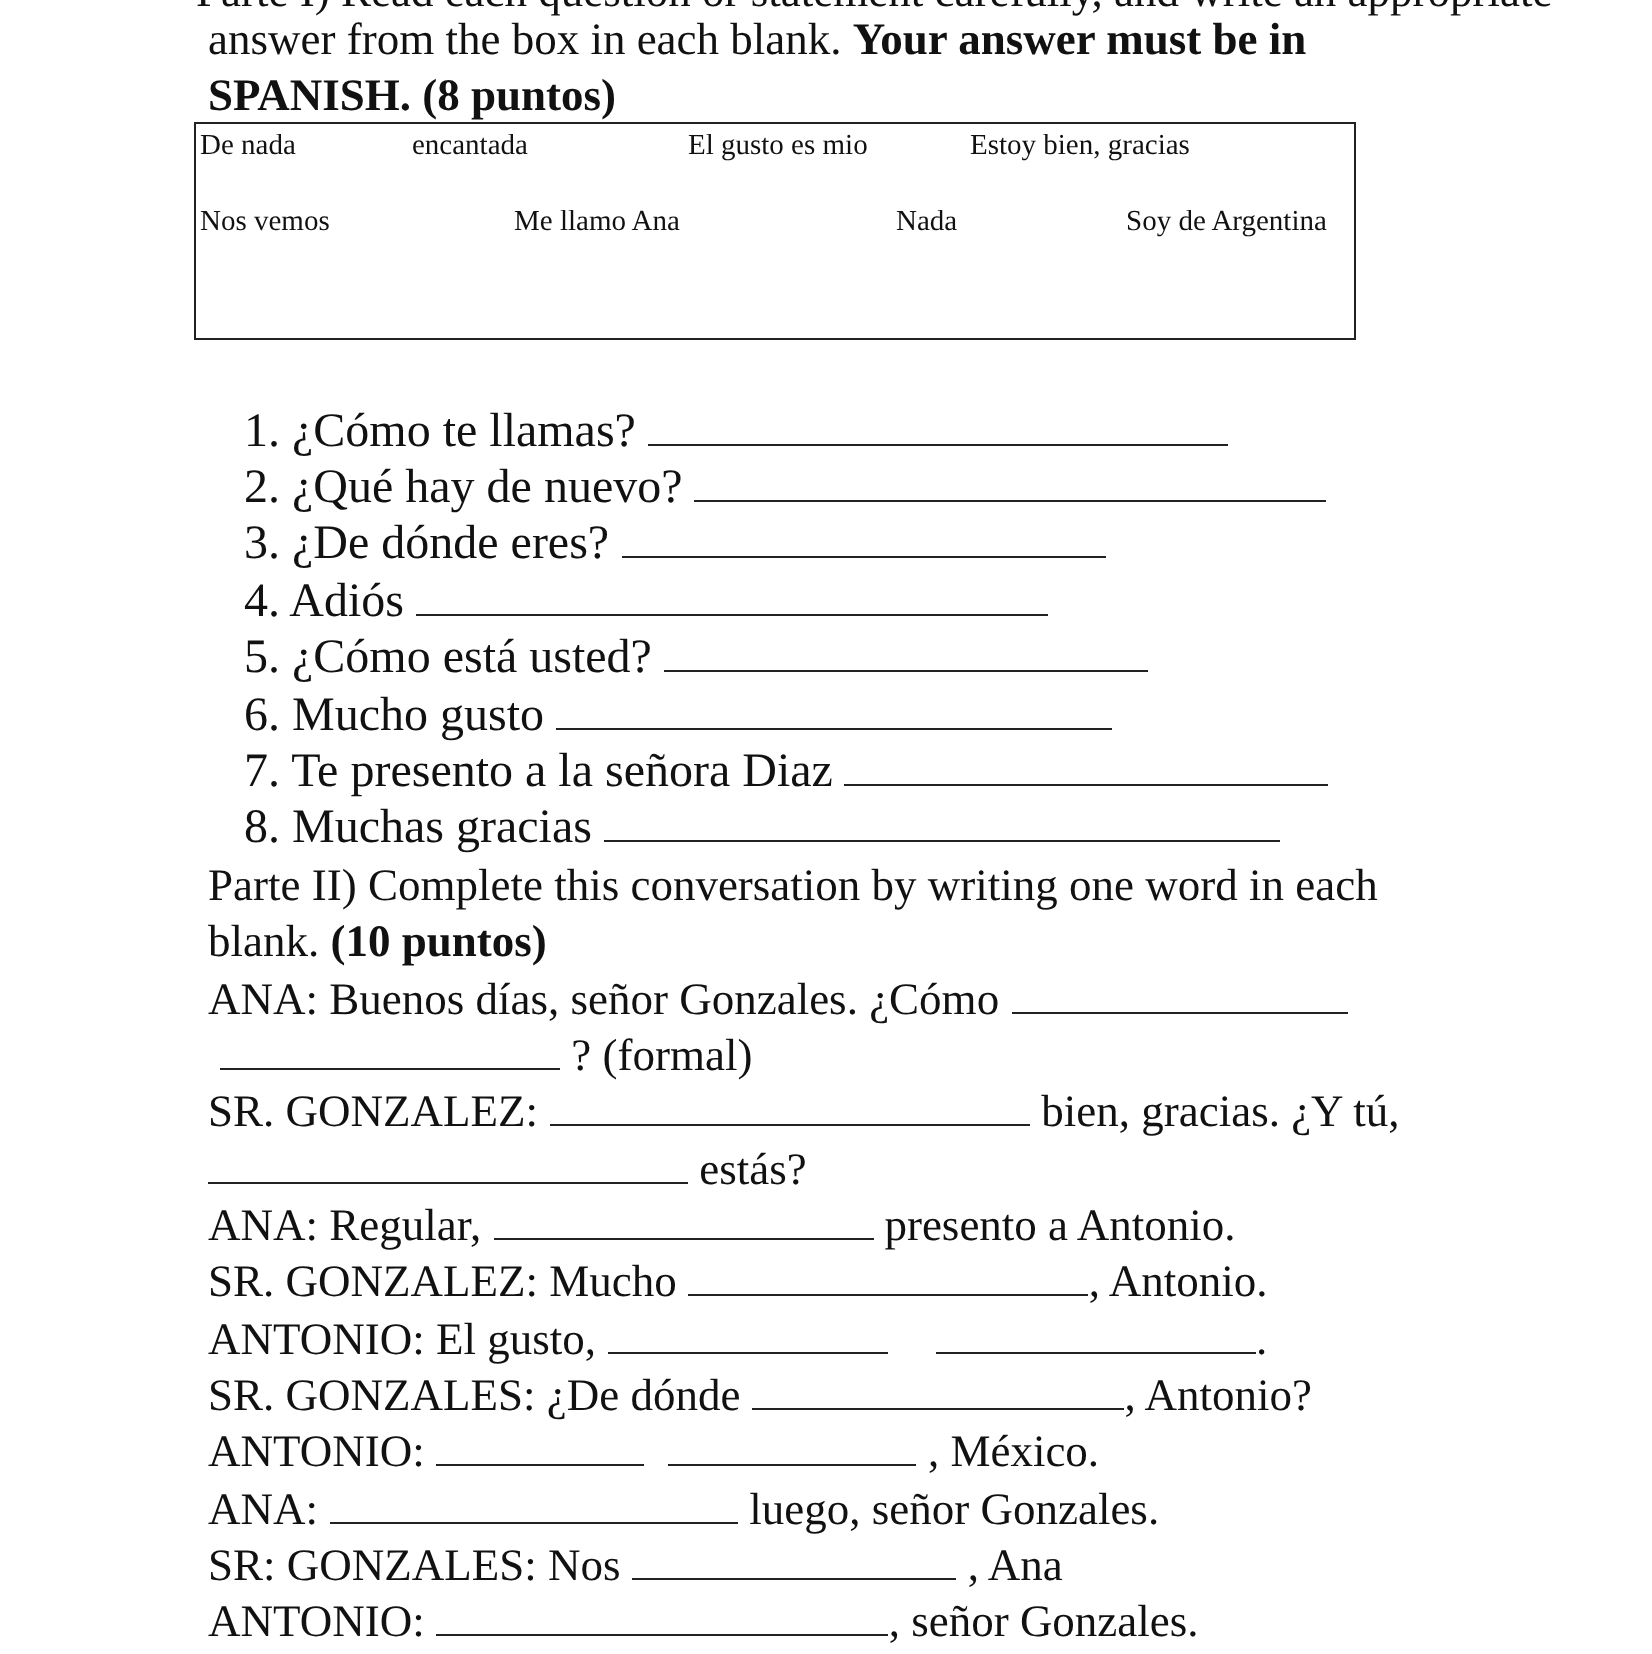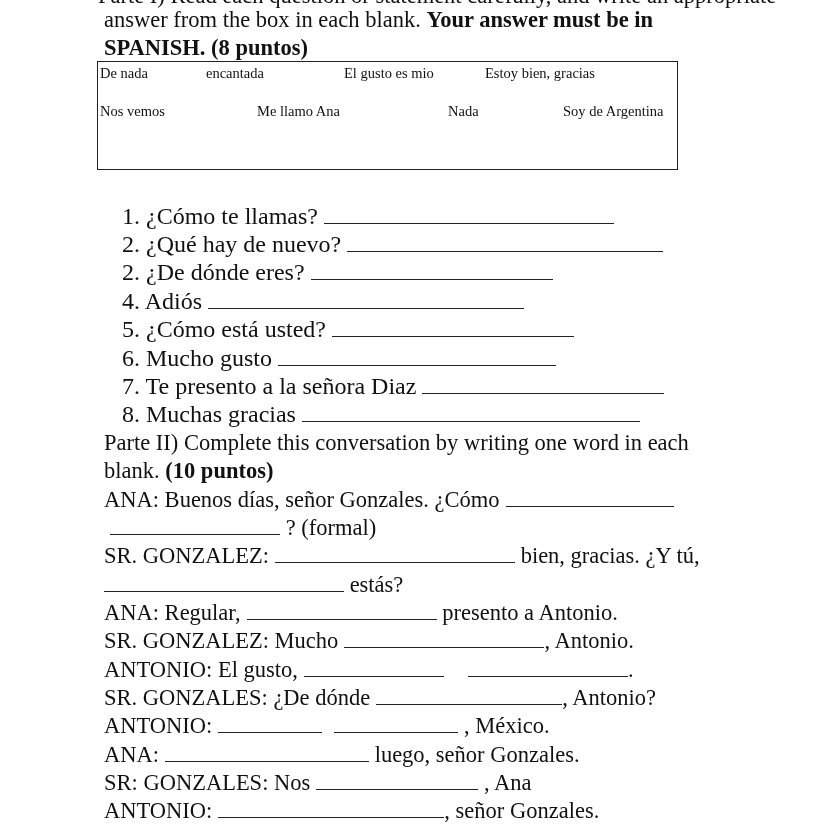--- a/index.html
+++ b/index.html
@@ -34,21 +34,21 @@
     <span style="left:246px; top:3px;">El gusto es mio</span>
     <span style="left:387px; top:3px;">Estoy bien, gracias</span>
     <span style="left:2px; top:41px;">Nos vemos</span>
     <span style="left:159px; top:41px;">Me llamo Ana</span>
     <span style="left:350px; top:41px;">Nada</span>
     <span style="left:465px; top:41px;">Soy de Argentina</span>
   </div>
 
   <div class="q" style="top:202px;"><span>1. ¿Cómo te llamas?</span><span class="blank" style="width:290px;"></span></div>
   <div class="q" style="top:230px;"><span>2. ¿Qué hay de nuevo?</span><span class="blank" style="width:316px;"></span></div>
-  <div class="q" style="top:258px;"><span>2. ¿De dónde eres?</span><span class="blank" style="width:242px;"></span></div>
+  <div class="q" style="top:258px;"><span>3. ¿De dónde eres?</span><span class="blank" style="width:242px;"></span></div>
   <div class="q" style="top:287px;"><span>4. Adiós</span><span class="blank" style="width:316px;"></span></div>
   <div class="q" style="top:315px;"><span>5. ¿Cómo está usted?</span><span class="blank" style="width:242px;"></span></div>
   <div class="q" style="top:344px;"><span>6. Mucho gusto</span><span class="blank" style="width:278px;"></span></div>
   <div class="q" style="top:372px;"><span>7. Te presento a la señora Diaz</span><span class="blank" style="width:242px;"></span></div>
   <div class="q" style="top:400px;"><span>8. Muchas gracias</span><span class="blank" style="width:338px;"></span></div>
 
   <div class="line" style="top:429px;">Parte II) Complete this conversation by writing one word in each</div>
   <div class="line" style="top:457px;"><span>blank. </span><b>(10 puntos)</b></div>
 
   <div class="line" style="top:486px;"><span>ANA: Buenos días, señor Gonzales. ¿Cómo</span><span class="blank" style="width:168px;"></span></div>

